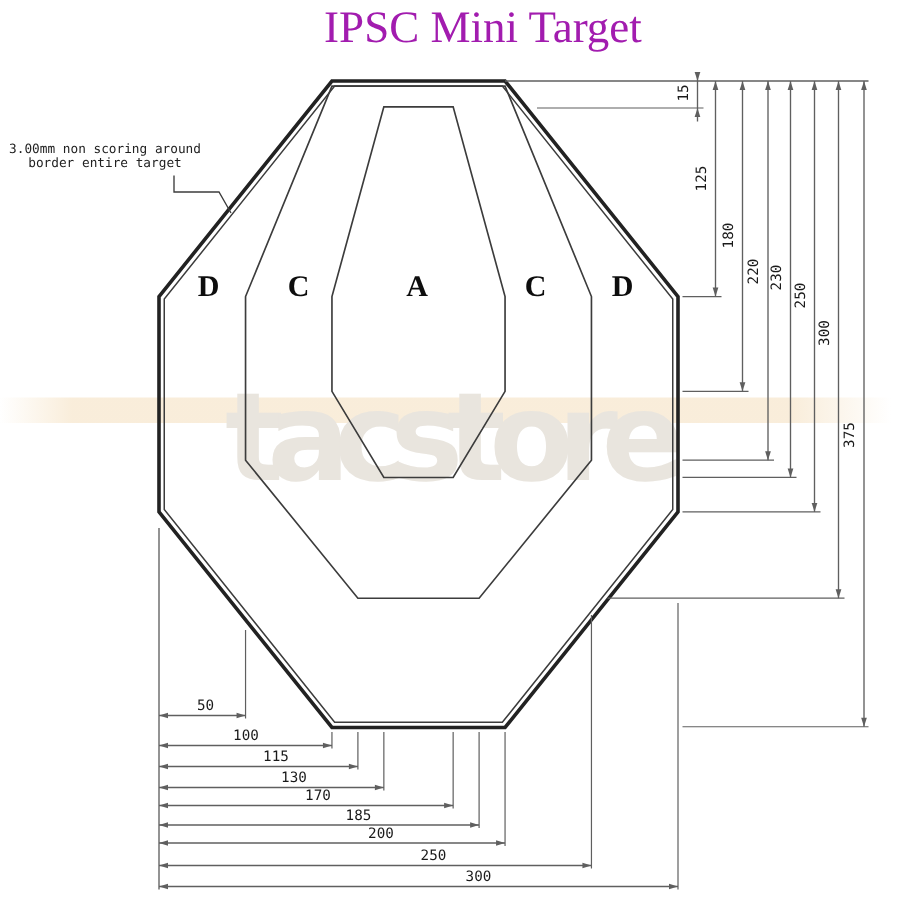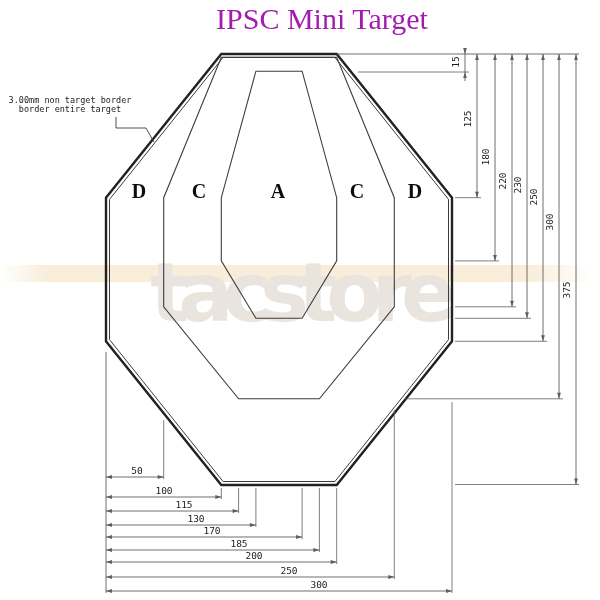--- a/index.html
+++ b/index.html
@@ -18,21 +18,21 @@
   #drawing{position:absolute;left:0;top:0;}
 </style>
 </head>
 <body>
 
 <div id="stage">
   <div id="warm-band"></div>
   <div id="watermark">tacstore</div>
   <div id="title">IPSC Mini Target</div>
   <div id="note">
-    <div>3.00mm non target border</div>
+    <div>3.00mm non scoring around</div>
     <div>border entire target</div>
   </div>
   <div id="drawing"><svg width="600" height="600" viewBox="0 0 600 600">
         <polygon points="221.3,54.0 336.7,54.0 452.0,197.7 452.0,341.3 336.7,485.0 221.3,485.0 106.0,341.3 106.0,197.7" fill="none" stroke="#222222" stroke-width="2.4" stroke-linejoin="miter"></polygon>
         <polygon points="223.1,57.4 334.9,57.4 448.5,199.4 448.5,339.6 334.9,481.5 223.1,481.5 109.5,339.6 109.5,199.4" fill="none" stroke="#3c3c3c" stroke-width="1" stroke-linejoin="miter"></polygon>
         <polygon points="221.3,57.4 336.7,57.4 394.3,197.7 394.3,306.8 319.4,398.8 238.6,398.8 163.7,306.8 163.7,197.7" fill="none" stroke="#3c3c3c" stroke-width="1.1" stroke-linejoin="miter"></polygon>
         <polygon points="255.9,71.2 302.1,71.2 336.7,197.7 336.7,260.9 302.1,318.3 255.9,318.3 221.3,260.9 221.3,197.7" fill="none" stroke="#3c3c3c" stroke-width="1.1" stroke-linejoin="miter"></polygon>
         <text x="139" y="193" fill="#0d0d0d" font-size="20" font-family="&quot;Liberation Serif&quot;,serif" font-weight="bold" text-anchor="middle" dominant-baseline="middle">D</text>
         <text x="199" y="193" fill="#0d0d0d" font-size="20" font-family="&quot;Liberation Serif&quot;,serif" font-weight="bold" text-anchor="middle" dominant-baseline="middle">C</text>
         <text x="278" y="193" fill="#0d0d0d" font-size="20" font-family="&quot;Liberation Serif&quot;,serif" font-weight="bold" text-anchor="middle" dominant-baseline="middle">A</text>

